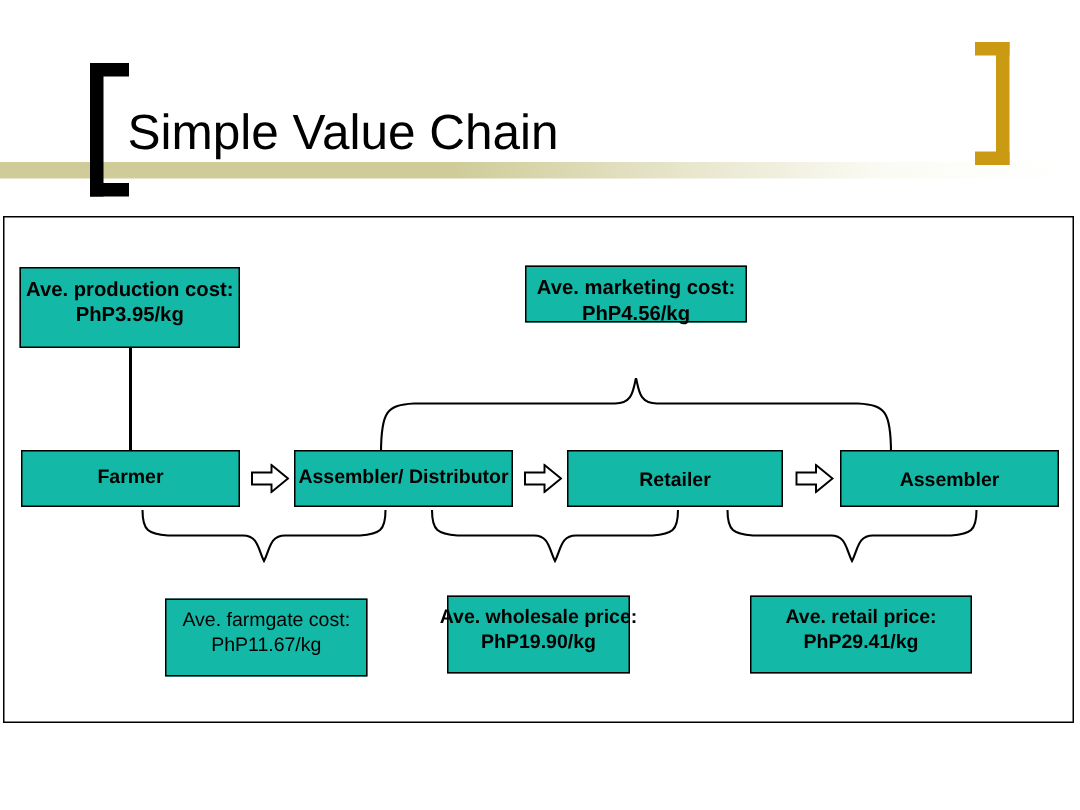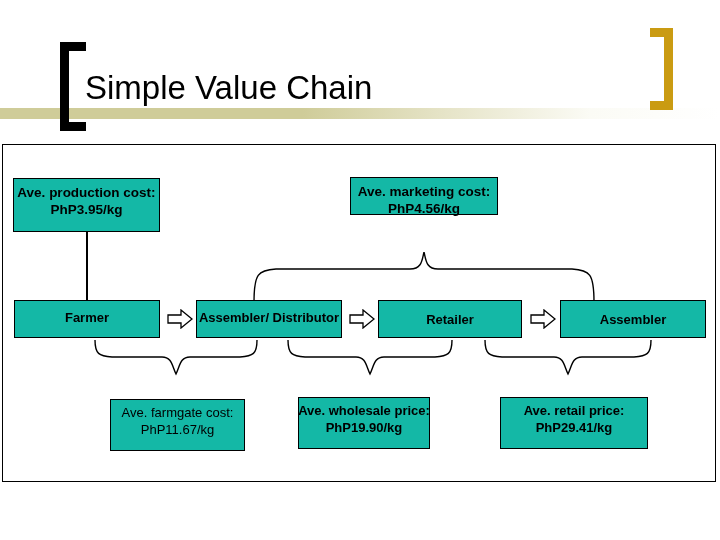--- a/index.html
+++ b/index.html
@@ -80,21 +80,21 @@
   #box-assembler{left:196px;width:146px;}
   #box-retailer{left:378px;width:144px;}
   #box-consumer{left:560px;width:146px;}
   #box-retailer .txt,#box-consumer .txt{top:10px;}
 
   
   .price{height:52px;}
   .price .txt{top:4px;font-size:13px;line-height:17px;}
   #box-farmgate{left:110px;top:399px;width:135px;}
   #box-farmgate .txt{font-weight:normal;}
-  #box-wholesale{left:298px;top:397px;width:132px;}
+  #box-wholesale{left:298px;top:397px;width:122px;}
   #box-wholesale .txt{font-weight:bold;}
   #box-retail{left:500px;top:397px;width:148px;}
   #box-retail .txt{font-weight:bold;}
 
   
   .arrow{position:absolute;top:309px;width:26px;height:20px;}
   #arrow-1{left:167px;}
   #arrow-2{left:349px;}
   #arrow-3{left:530px;}
 

